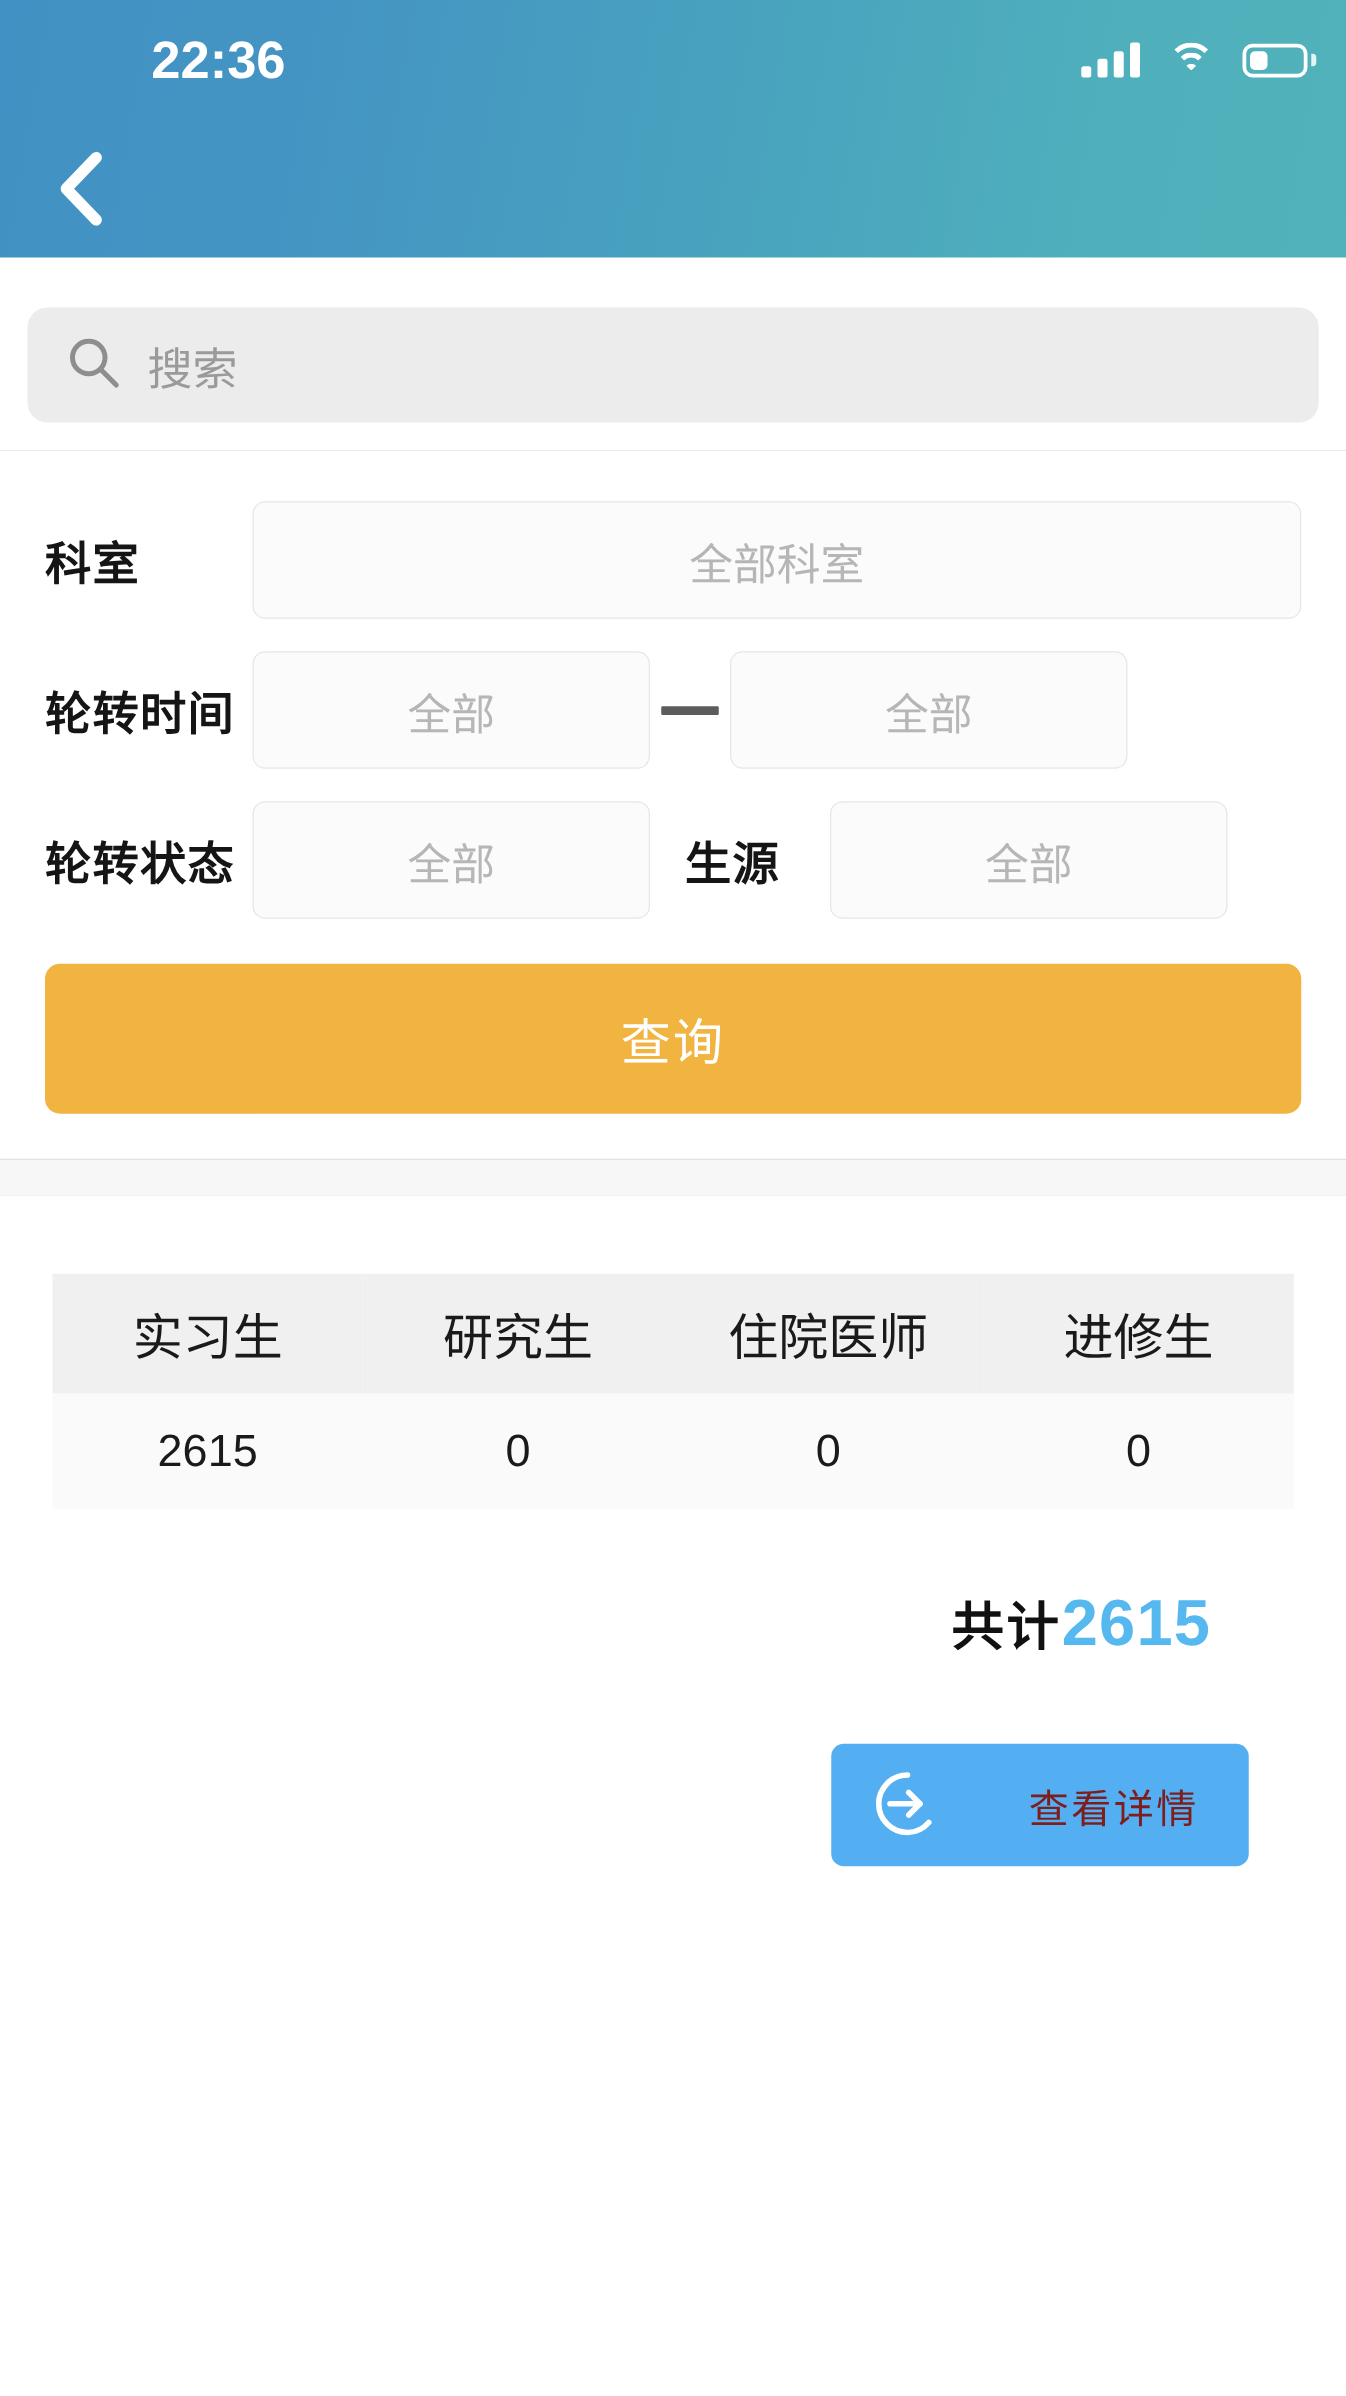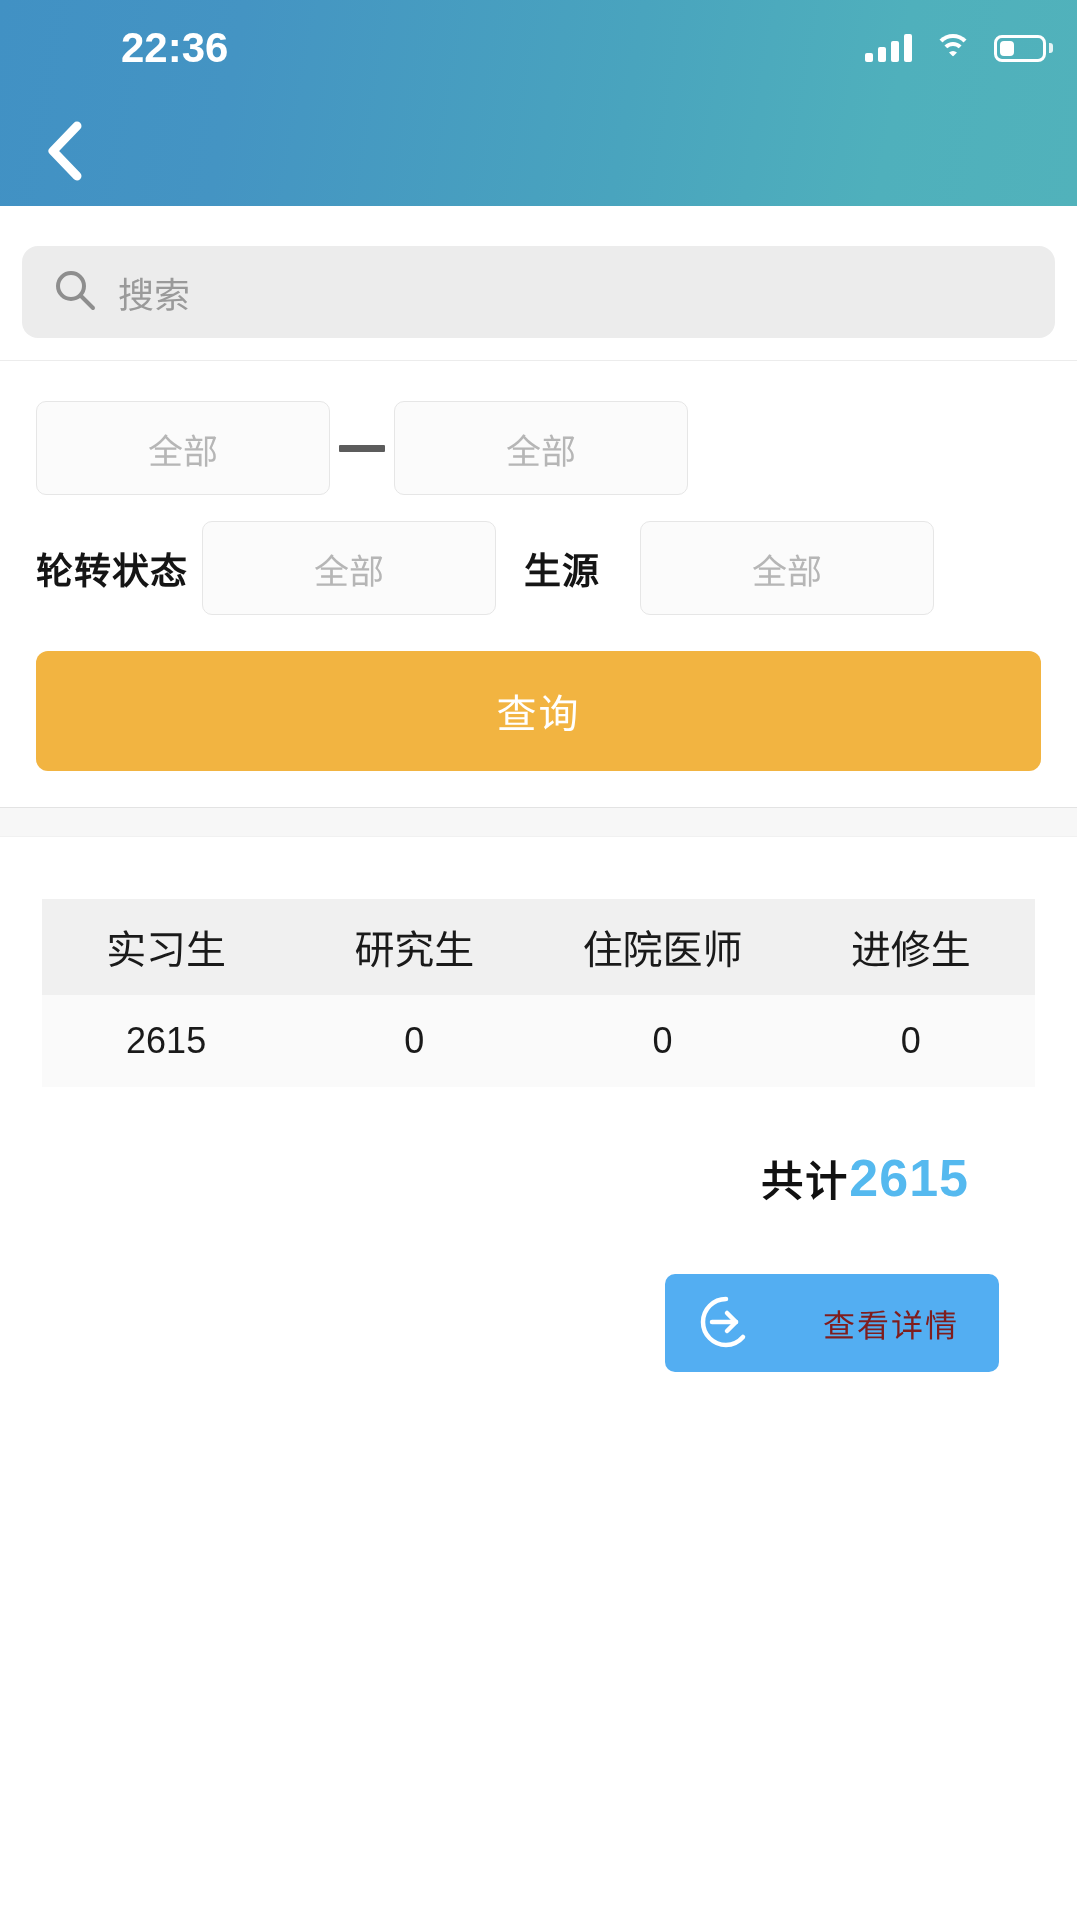--- a/index.html
+++ b/index.html
@@ -87,21 +87,21 @@
     font-size:37px; font-weight:bold; color:#151515;
     white-space:nowrap; letter-spacing:1px;
   }
   .flabel.w1 { width:166px; }
   .field {
     height:94px; background:#fbfbfb; border:1px solid #e6e6e6; border-radius:10px;
     display:flex; align-items:center; justify-content:center;
     color:#b6b6b6; font-size:35px; cursor:pointer;
   }
   .field.wide { flex:1; }
-  .field.half { width:294px; }
+  .field.half { width:318px; }
   .dash { width:64px; display:flex; align-items:center; justify-content:center; }
   .dash i { display:block; width:46px; height:7px; background:#5c5c5c; border-radius:1px; }
   .flabel.mid { margin:0 40px 0 28px; }
 
   .query-btn {
     margin-top:36px; width:100%; height:120px;
     background:#f2b441; border-radius:12px;
     display:flex; align-items:center; justify-content:center;
     color:#ffffff; font-size:40px; font-weight:500; letter-spacing:2px;
     cursor:pointer; border:none;
@@ -190,22 +190,27 @@
         <circle cx="17" cy="17" r="13" stroke="#8e8e8e" stroke-width="4"></circle>
         <path d="M27 27 L39 39" stroke="#8e8e8e" stroke-width="4" stroke-linecap="round"></path>
       </svg>
     </span>
     <span class="ph">搜索</span>
   </div>
 </div>
 
 <div class="filters">
 
-
   <div class="frow">
+    <div class="flabel w1">科室</div>
+    <div class="field wide">全部科室</div>
+  </div>
+
+  <div class="frow">
+    <div class="flabel w1">轮转时间</div>
     <div class="field half">全部</div>
     <div class="dash">
         <i></i>
       </div>
     <div class="field half">全部</div>
   </div>
 
   <div class="frow">
     <div class="flabel w1">轮转状态</div>
     <div class="field half">全部</div>

